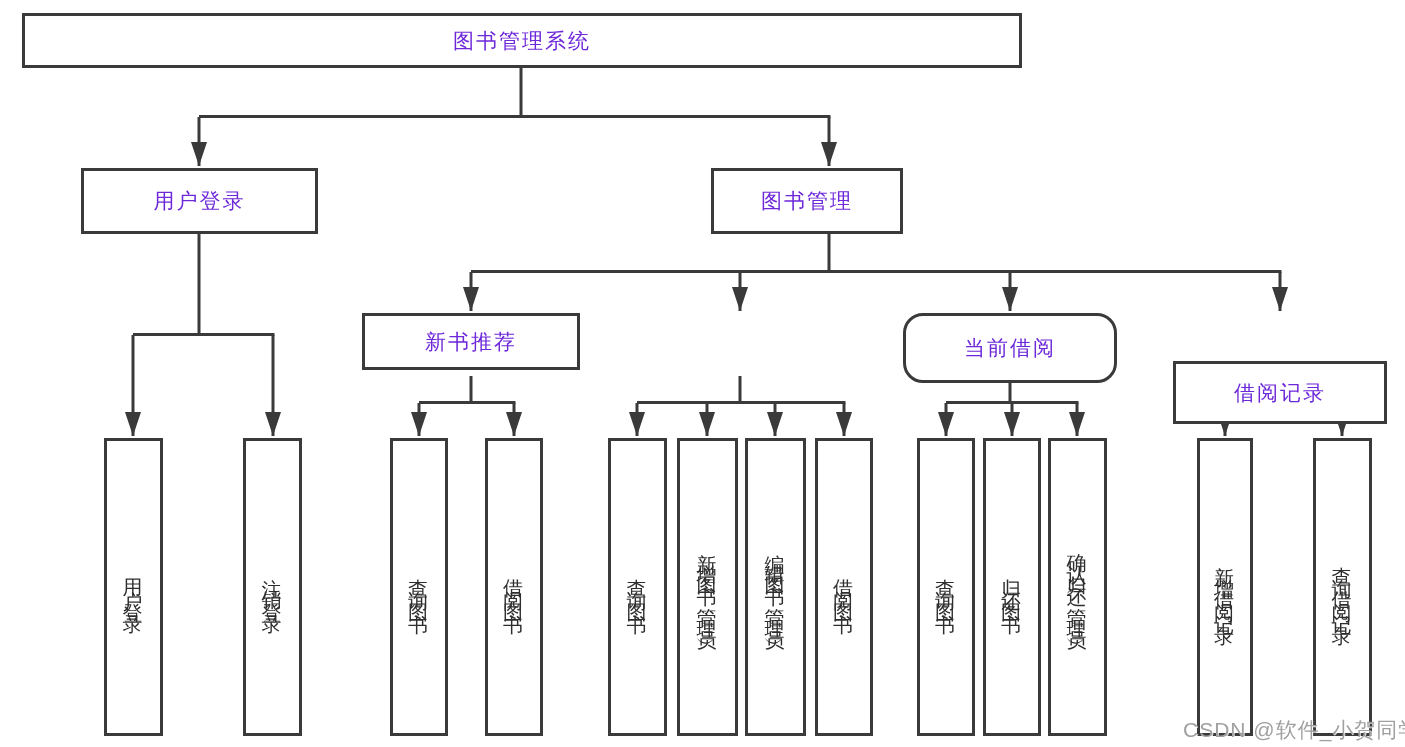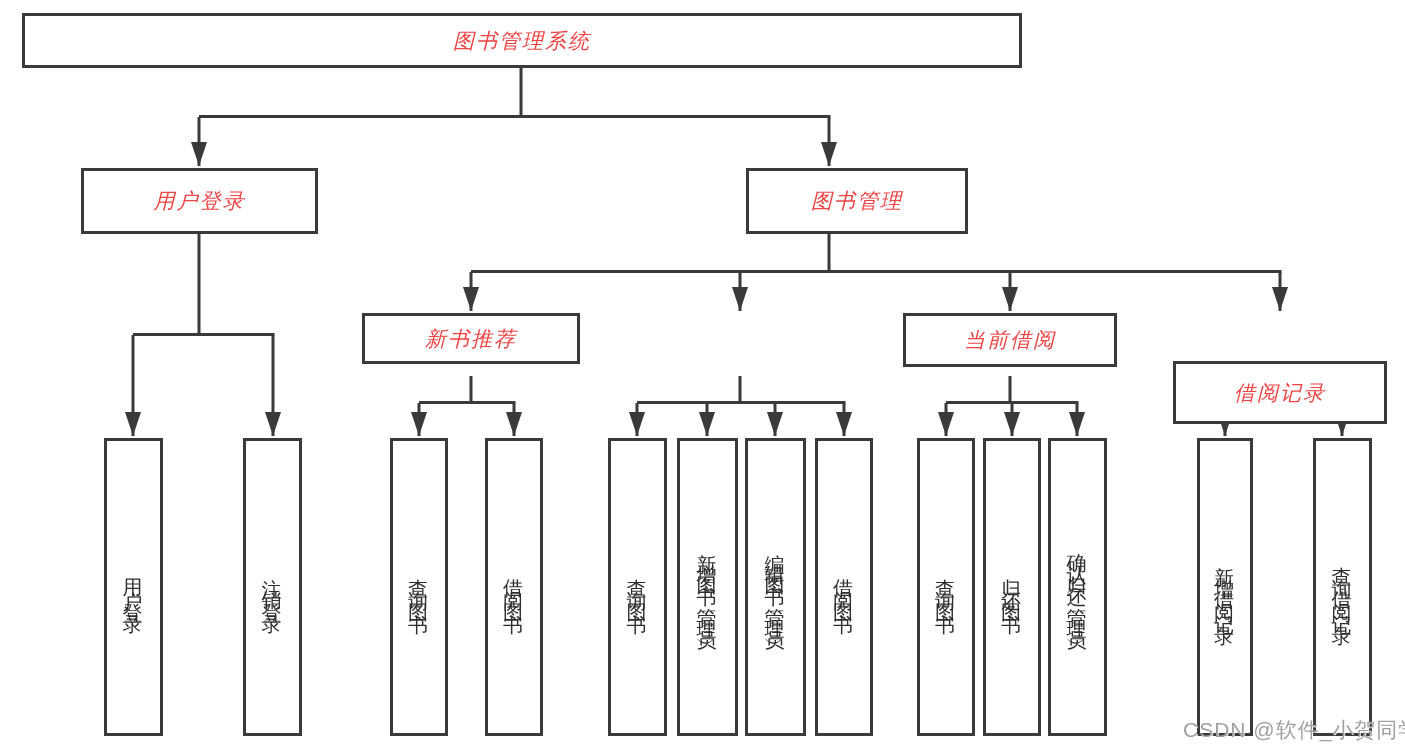--- a/index.html
+++ b/index.html
@@ -20,23 +20,22 @@
   .hbox {
     position: absolute;
     box-sizing: border-box;
     border: 3px solid #3a3a3a;
     background: #ffffff;
     display: flex;
     align-items: center;
     justify-content: center;
     font-size: 21px;
     letter-spacing: 2px;
-    color: #ef4444;
+    color: #6d28d9;
     z-index: 2;
-    font-style: italic;
   }
   .vbox {
     position: absolute;
     box-sizing: border-box;
     border: 3px solid #3a3a3a;
     background: #ffffff;
     display: flex;
     align-items: center;
     justify-content: center;
     writing-mode: vertical-rl;
@@ -104,24 +103,24 @@
 
       <path d="M1280 376 V404 M1225 402.5 H1343.5"></path>
       <path d="M1225 403 V436" marker-end="url(#arrow)"></path>
       <path d="M1342 403 V436" marker-end="url(#arrow)"></path>
     </g>
   </svg>
 
   <div class="hbox" style="left:22px; top:13px; width:1000px; height:55px;">图书管理系统</div>
 
   <div class="hbox" style="left:81px; top:168px; width:237px; height:66px;">用户登录</div>
-  <div class="hbox" style="left:746px; top:168px; width:222px; height:66px;">图书管理</div>
+  <div class="hbox" style="left:711px; top:168px; width:192px; height:66px;">图书管理</div>
 
-  <div class="hbox" style="left:362px; top:313px; width:218px; height:51px;">新书推荐</div>
-  <div class="hbox" style="left:903px; top:313px; width:214px; height:54px;">当前借阅</div>
+  <div class="hbox" style="left:362px; top:313px; width:218px; height:57px;">新书推荐</div>
+  <div class="hbox" style="left:903px; top:313px; width:214px; height:70px;border-radius:20px;">当前借阅</div>
   <div class="hbox" style="left:1173px; top:313px; width:214px; height:63px;margin-top:48px;">借阅记录</div>
 
   <div class="vbox" style="left:104px; top:438px; width:59px; height:298px;">用户登录</div>
   <div class="vbox" style="left:243px; top:438px; width:59px; height:298px;">注销登录</div>
 
   <div class="vbox" style="left:390px; top:438px; width:58px; height:298px;">查询图书</div>
   <div class="vbox" style="left:485px; top:438px; width:58px; height:298px;">借阅图书</div>
 
   <div class="vbox" style="left:608px; top:438px; width:59px; height:298px;">查询图书</div>
   <div class="vbox long" style="left:677px; top:438px; width:61px; height:298px;">新增图书（管理员）</div>

